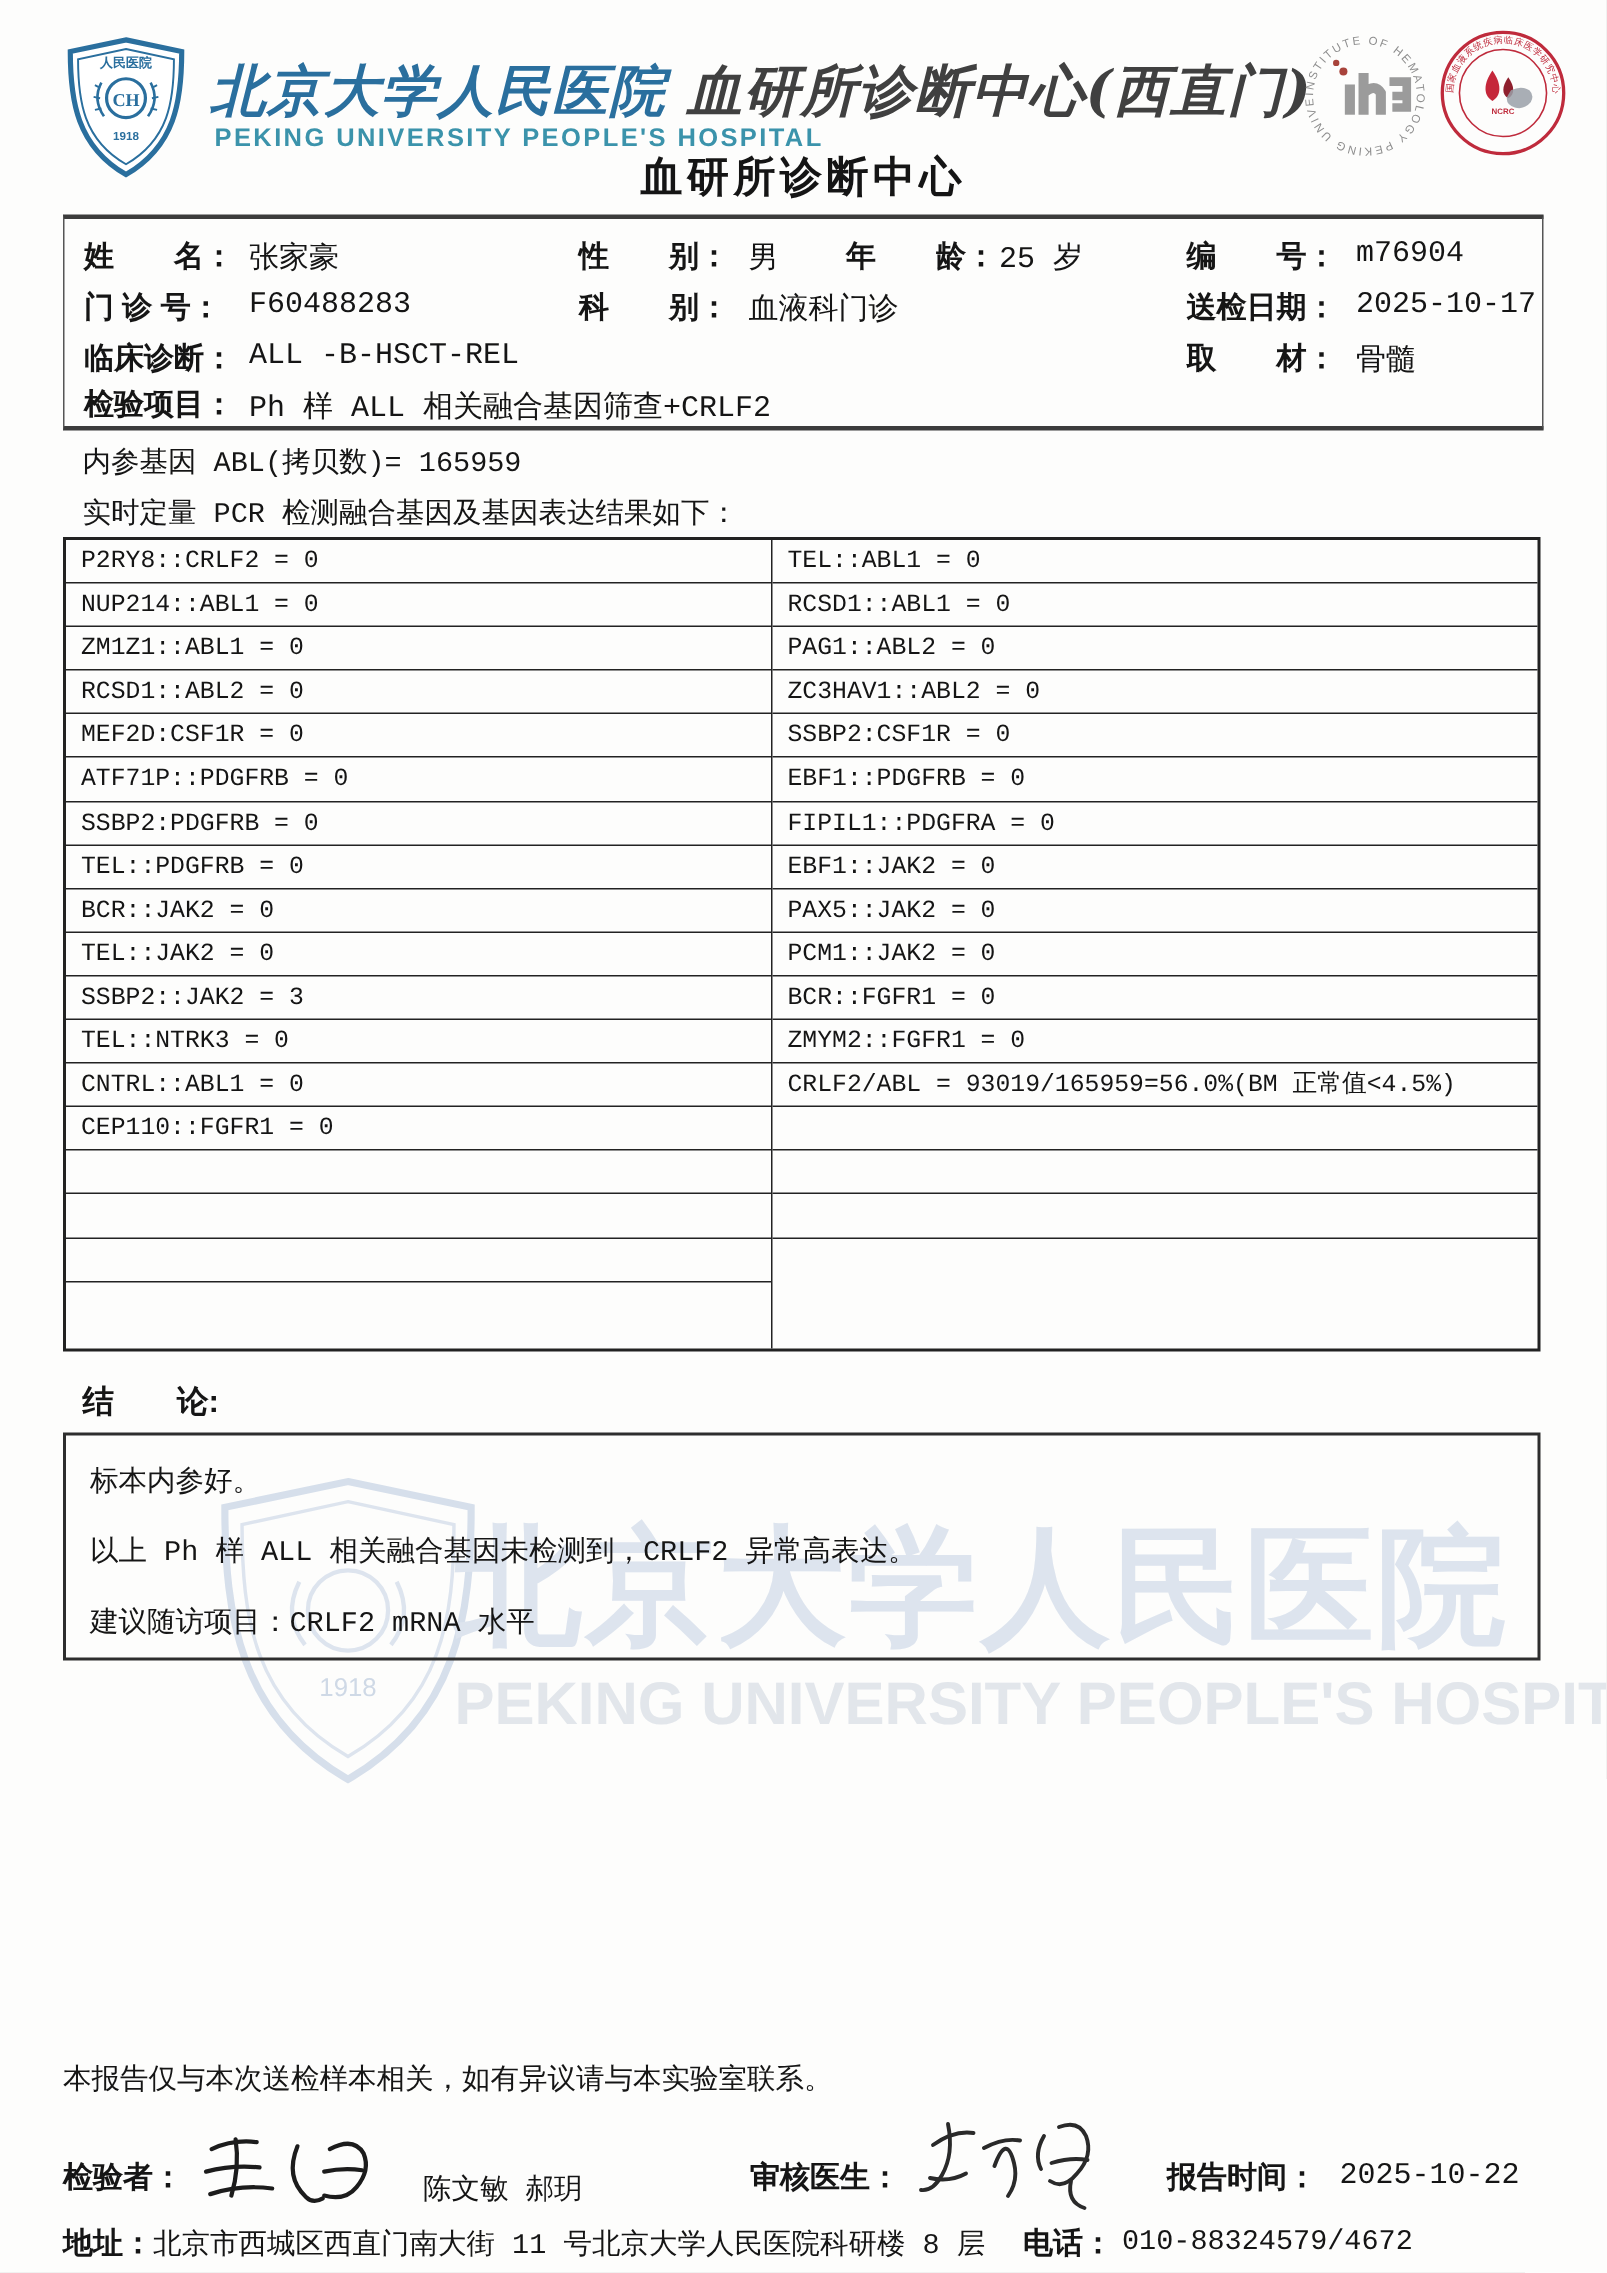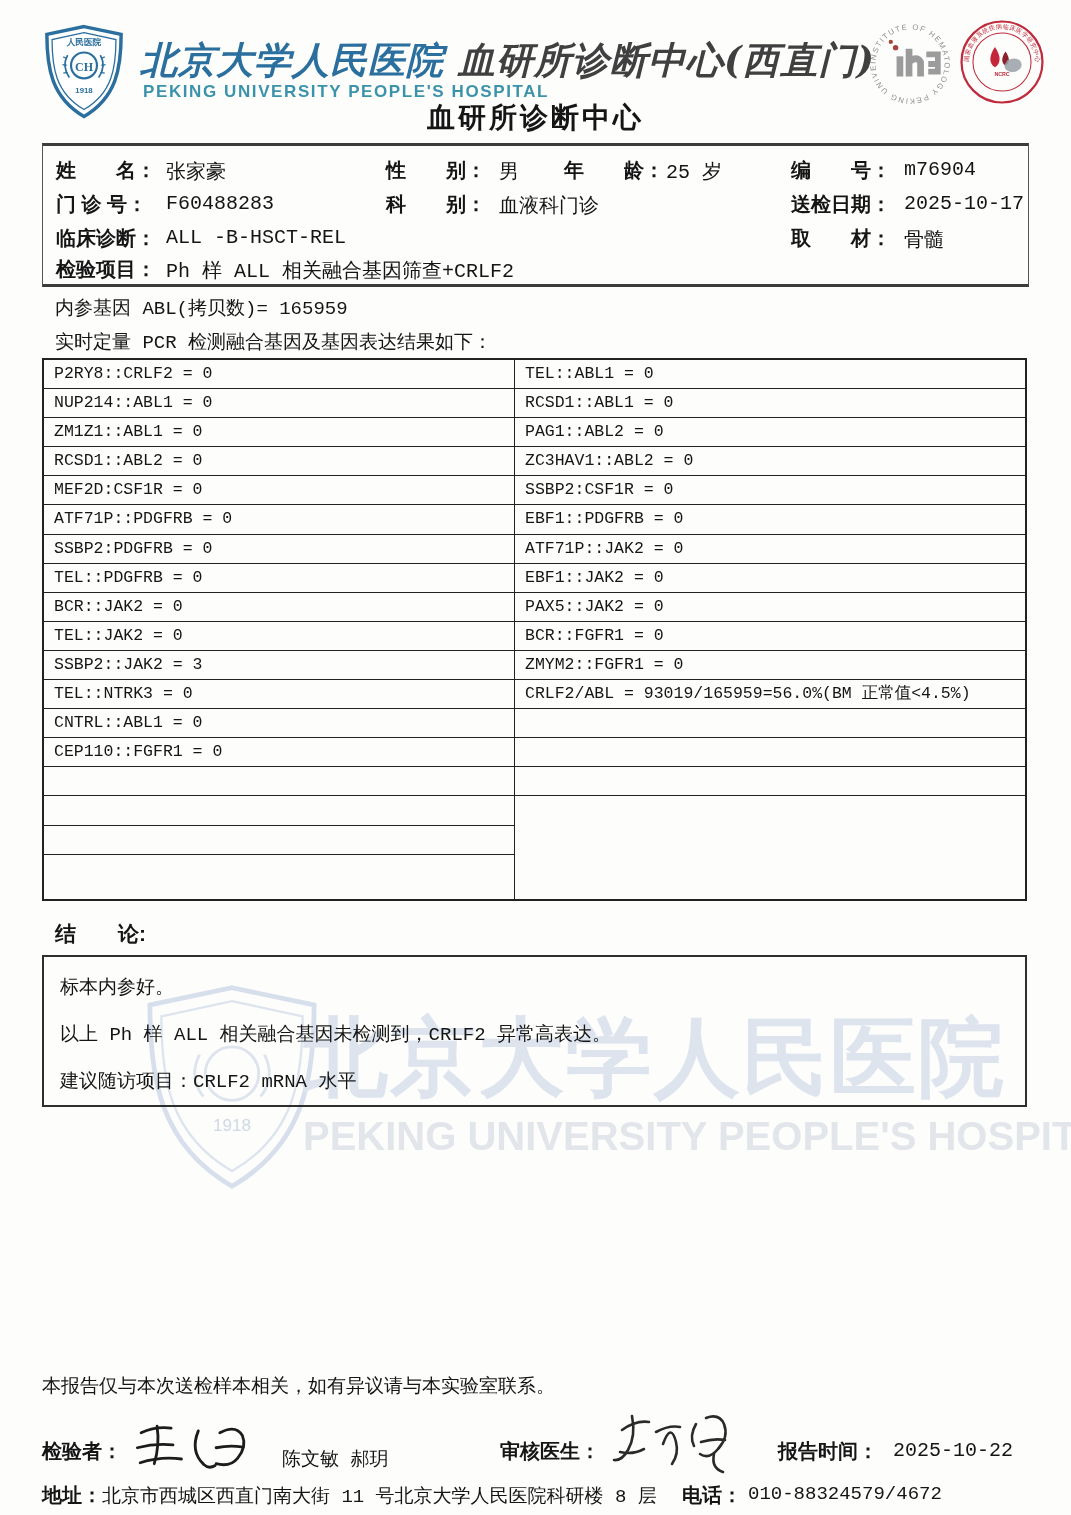--- a/index.html
+++ b/index.html
@@ -176,23 +176,24 @@
           <div class="tcell"></div>
           <div class="tcell"></div>
         </div>
       <div class="tcol tcol-right">
           <div class="tcell">TEL::ABL1 = 0</div>
           <div class="tcell">RCSD1::ABL1 = 0</div>
           <div class="tcell">PAG1::ABL2 = 0</div>
           <div class="tcell">ZC3HAV1::ABL2 = 0</div>
           <div class="tcell">SSBP2:CSF1R = 0</div>
           <div class="tcell">EBF1::PDGFRB = 0</div>
-          <div class="tcell">ATF71P::JAK2 = 0</div>
+          <div class="tcell">FIPIL1::PDGFRA = 0</div>
           <div class="tcell">EBF1::JAK2 = 0</div>
           <div class="tcell">PAX5::JAK2 = 0</div>
+          <div class="tcell">PCM1::JAK2 = 0</div>
           <div class="tcell">BCR::FGFR1 = 0</div>
           <div class="tcell">ZMYM2::FGFR1 = 0</div>
           <div class="tcell">CRLF2/ABL = 93019/165959=56.0%(BM 正常值&lt;4.5%)</div>
           <div class="tcell"></div>
           <div class="tcell"></div>
           <div class="tcell"></div>
           <div class="tcell"></div>
         </div>
     </div>
 

